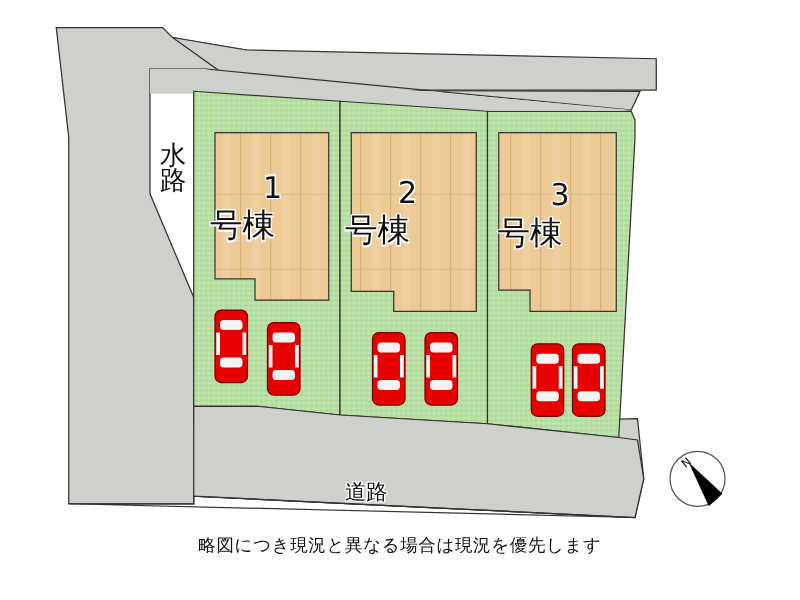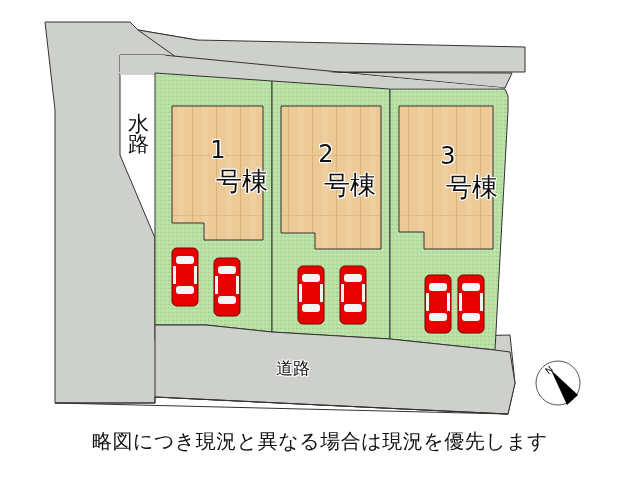--- a/index.html
+++ b/index.html
@@ -1,23 +1,23 @@
 <!DOCTYPE html>
 <html><head>
   <meta charset="utf-8">
   <style>
     html, body { margin:0; padding:0; background:#ffffff; }
     body { width:640px; height:480px; position:relative; overflow:hidden; font-family:"DejaVu Sans", sans-serif; }
     svg.map { position:absolute; left:0; top:0; width:640px; height:480px; }
     .lbl { position:absolute; color:#111; font-family:"DejaVu Sans", sans-serif; text-shadow: 0 0 2px #fff, 0 0 2px #fff, 1px 1px 0 #fff, -1px -1px 0 #fff, 1px -1px 0 #fff, -1px 1px 0 #fff; }
     .house-num { font-size:24px; text-align:center; width:80px; line-height:28px; }
-    .house-name { font-size:26px; text-align:right; width:100px; line-height:30px; }
+    .house-name { font-size:26px; text-align:left; width:100px; line-height:30px; }
     .road-v { font-size:21px; width:20px; line-height:20px; text-align:center; }
     .road-h { font-size:17px; }
-    .caption { position:absolute; left:0; top:428px; width:640px; text-align:center; font-size:20px; color:#111; letter-spacing:0.5px; }
+    .caption { position:absolute; left:0; top:428px; width:640px; text-align:center; font-size:14px; color:#111; letter-spacing:0.5px; }
   </style>
 </head>
 <body>
 
 <svg class="map" viewBox="0 0 640 480" xmlns="http://www.w3.org/2000/svg">
   <defs>
     <pattern id="lawnpat" width="4" height="4" patternUnits="userSpaceOnUse">
       <rect width="4" height="4" fill="#b9e0a4"></rect>
       <rect width="2" height="1" fill="#a8d492"></rect>
       <rect x="2" y="2" width="2" height="1" fill="#c6e7b4"></rect>
@@ -114,21 +114,21 @@
   </g>
 
   <g>
     <circle cx="558" cy="383" r="22" fill="#fff" stroke="#555" stroke-width="1"></circle>
     <polygon points="551,370 578,395 567,405" fill="#000"></polygon>
     <text x="546" y="374" font-size="9" font-family="DejaVu Sans, sans-serif" transform="rotate(-40 548 371)" fill="#000">N</text>
   </g>
 </svg>
 
 <div class="lbl road-v" style="left:128px; top:114px;">水路</div>
-<div class="lbl road-h" style="left:276px; top:357px;">道路</div>
+<div class="lbl road-h" style="left:276px; top:382px;">道路</div>
 
 <div class="lbl house-num" style="left:178px; top:136px;">1</div>
 <div class="lbl house-name" style="left:168px; top:166px;">号棟</div>
 
 <div class="lbl house-num" style="left:286px; top:140px;">2</div>
 <div class="lbl house-name" style="left:276px; top:170px;">号棟</div>
 
 <div class="lbl house-num" style="left:408px; top:142px;">3</div>
 <div class="lbl house-name" style="left:398px; top:172px;">号棟</div>
 

